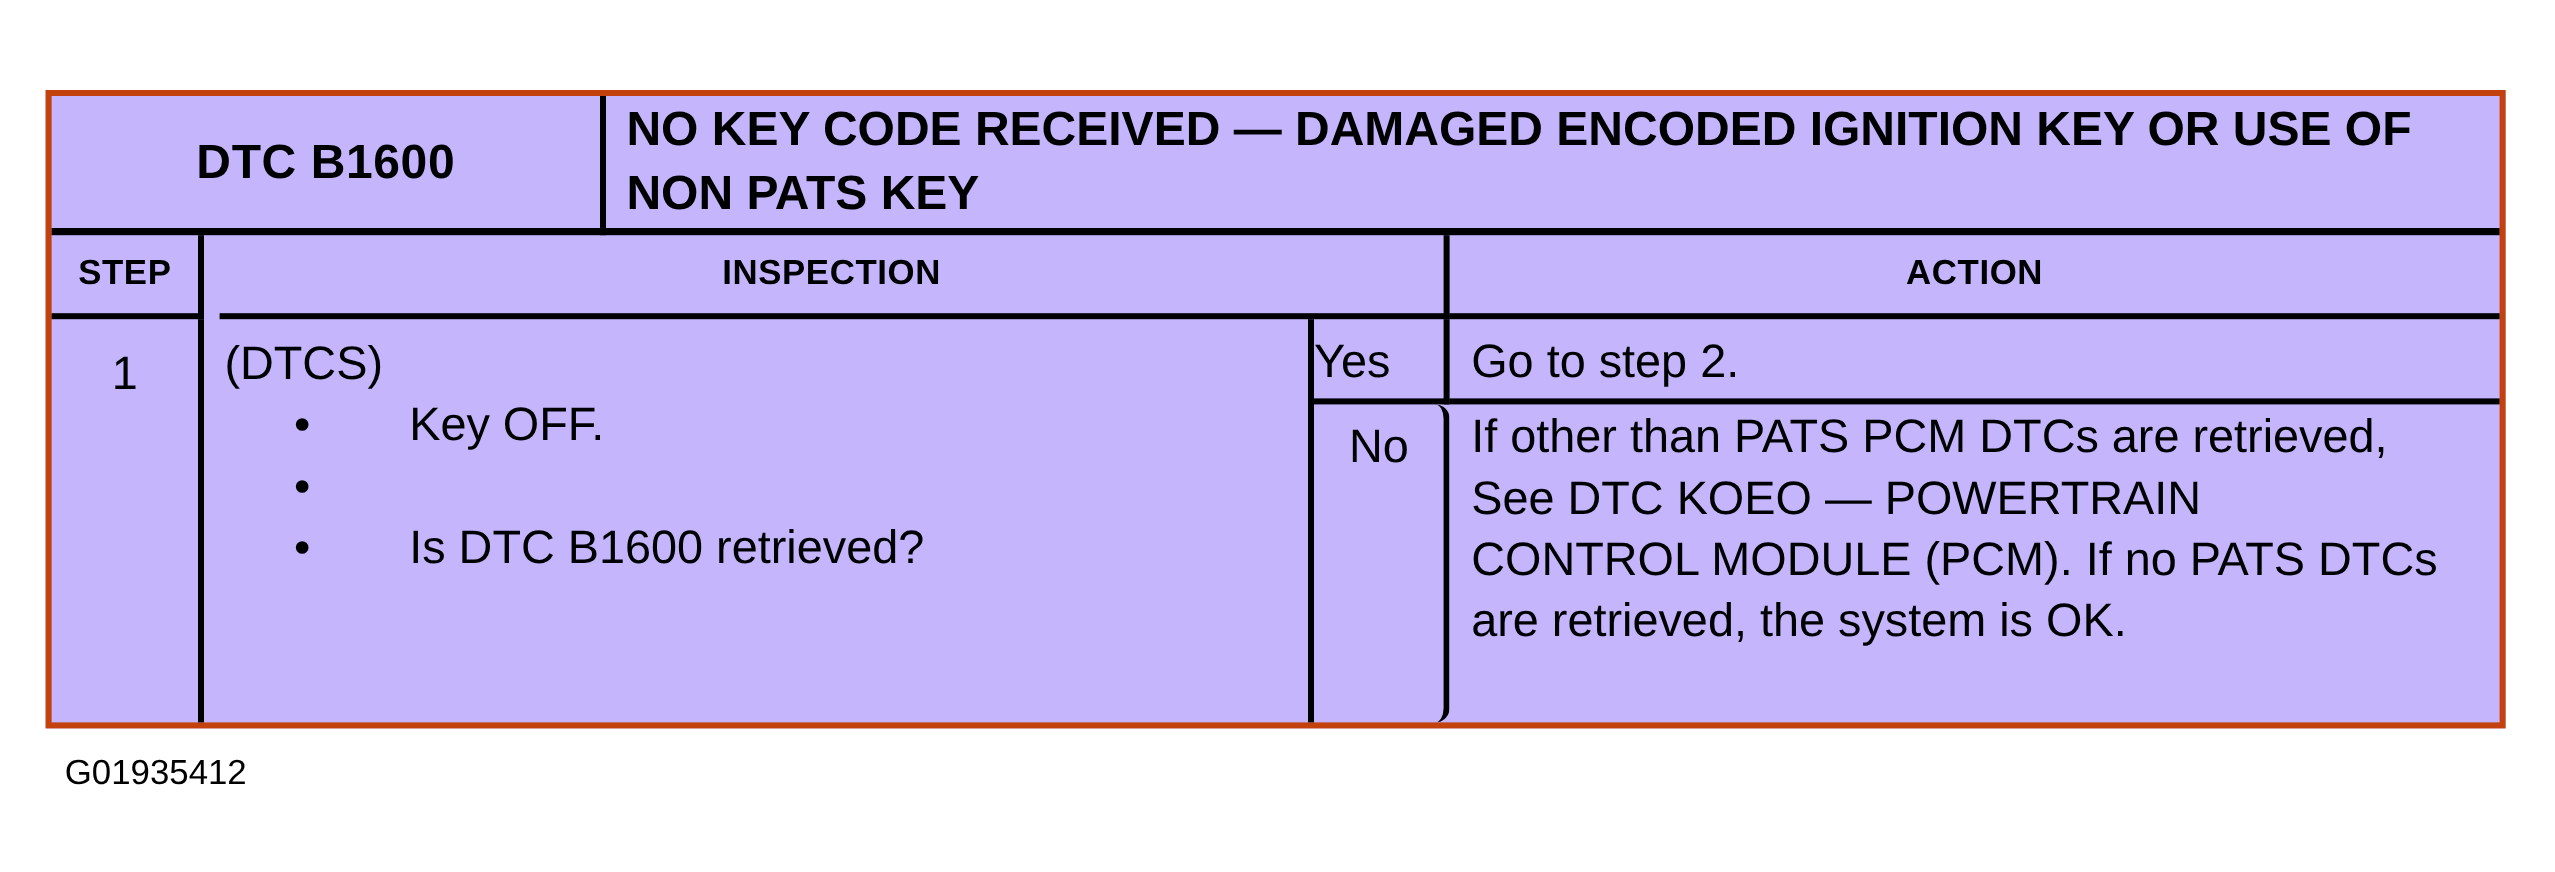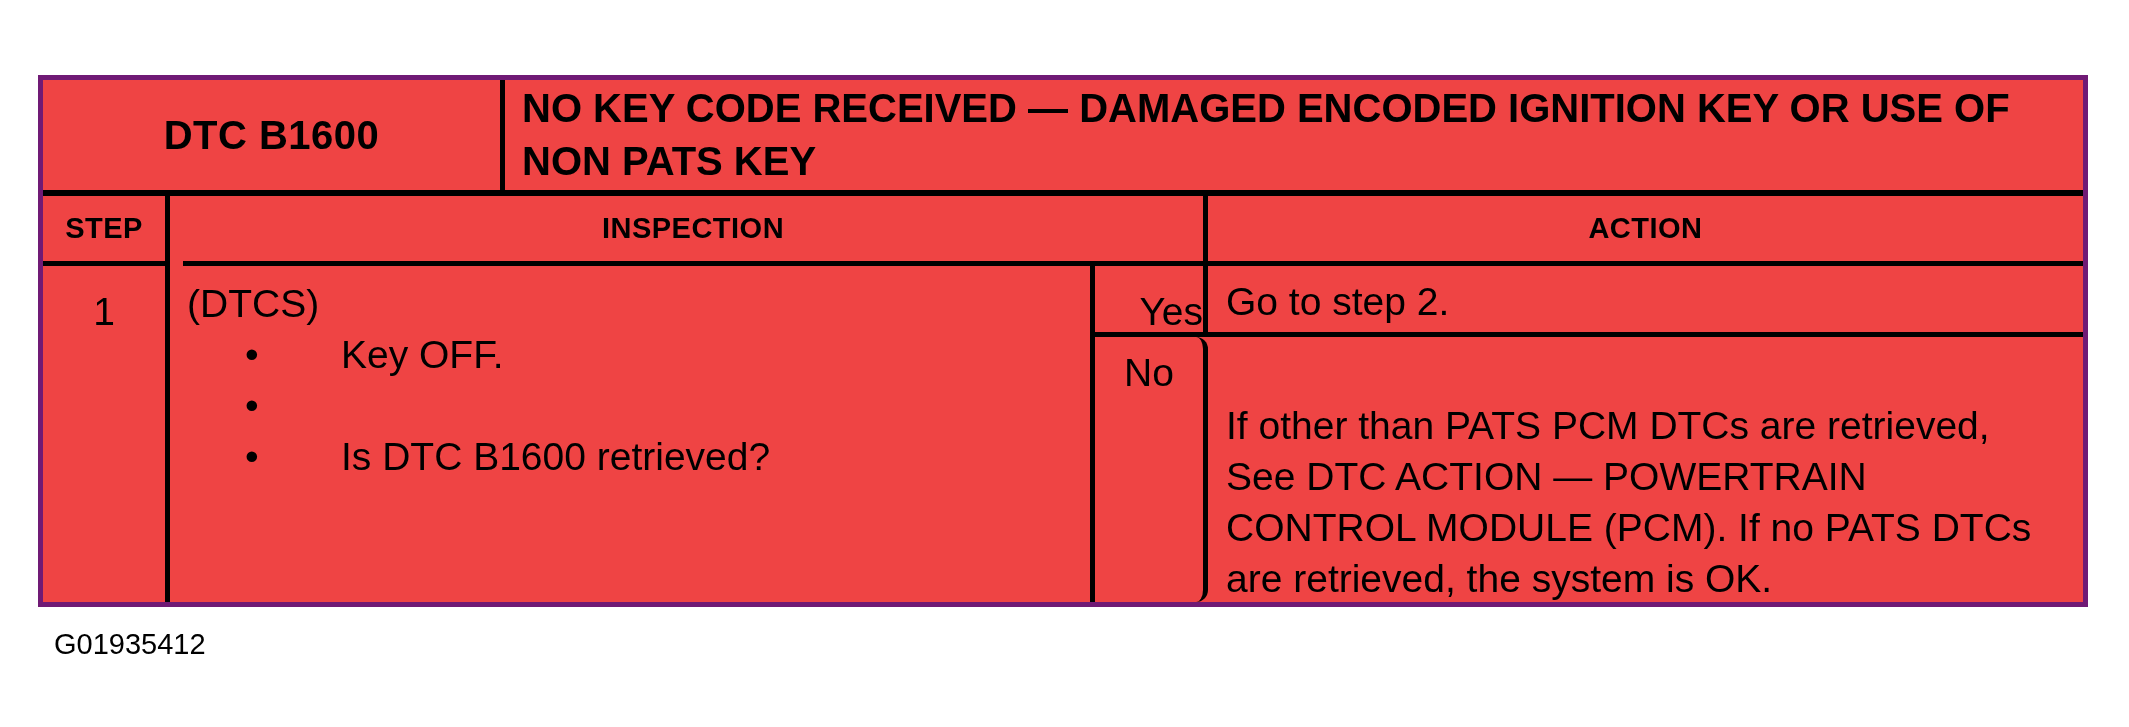--- a/index.html
+++ b/index.html
@@ -9,44 +9,44 @@
     font-family: "Liberation Sans", "DejaVu Sans", sans-serif;
     color: #000000;
     position: relative;
     overflow: hidden;
   }
   .canvas { position: absolute; inset: 0; background: #ffffff; }
 
   .dtc-table {
     position: absolute; left: 38px; top: 75px;
     width: 2040px; height: 522px;
-    border: 5px solid #701a75;
+    border: 5px solid #c2410c;
     display: grid;
     grid-template-columns: 127px 335px 590px 113px 875px;
     grid-template-rows: 116px 70px 71px 265px;
-    background: #ef4444;
+    background: #c4b5fd;
     font-size: 39px;
     line-height: 51px;
   }
   .cell { box-sizing: border-box; overflow: hidden; }
   .br { border-right: 5px solid #000; }
   .bb { border-bottom: 5px solid #000; }
   .bb-thick { border-bottom: 6px solid #000; }
 
   .c-dtc     { grid-area: 1 / 1 / 2 / 3; display: flex; align-items: center; justify-content: center; }
   .c-title   { grid-area: 1 / 3 / 2 / 6; display: flex; flex-direction: column; justify-content: center; padding-left: 17px; }
   .c-h-step  { grid-area: 2 / 1 / 3 / 2; }
   .c-h-insp  { grid-area: 2 / 2 / 3 / 5; margin-left: 13px; }
   .c-h-act   { grid-area: 2 / 5 / 3 / 6; }
   .c-step    { grid-area: 3 / 1 / 5 / 2; text-align: center; padding-top: 20px; }
   .c-insp    { grid-area: 3 / 2 / 5 / 4; padding: 12px 10px 0 17px; }
-  .c-yes     { grid-area: 3 / 4 / 4 / 5; text-align: right; padding-top: 20px; }
+  .c-yes     { grid-area: 3 / 4 / 4 / 5; text-align: left; padding-top: 10px; }
   .c-act-yes { grid-area: 3 / 5 / 4 / 6; padding: 10px 8px 0 18px; }
   .c-no      { grid-area: 4 / 4 / 5 / 5; text-align: center; padding-top: 10px; border-radius: 12px; }
-  .c-act-no  { grid-area: 4 / 5 / 5 / 6; padding: 28px 8px 0 18px; margin-top: 35px; }
+  .c-act-no  { grid-area: 4 / 5 / 5 / 6; padding: 2px 8px 0 18px; }
 
   .hdr-cell { display: flex; align-items: center; justify-content: center; }
   .hdr { font-weight: bold; font-size: 29px; letter-spacing: 0.5px; }
   .dtc-code { font-weight: bold; font-size: 40px; letter-spacing: 0.5px; }
   .title-line { font-weight: bold; font-size: 40px; line-height: 53px; white-space: nowrap; letter-spacing: 0px; }
 
   .insp-line { white-space: nowrap; }
   ul.bullets { list-style: none; margin: 0; padding: 0; }
   ul.bullets li { display: flex; white-space: nowrap; }
   .bullet-glyph { flex: none; margin-left: 58px; width: 96px; }
@@ -110,21 +110,21 @@
     </div>
     <div class="cell c-act-yes bb">
       <div class="action-line">Go to step 2.</div>
     </div>
 
     <div class="cell c-no br">
       <span>No</span>
     </div>
     <div class="cell c-act-no">
       <div class="action-line">If other than PATS PCM DTCs are retrieved,</div>
-      <div class="action-line">See DTC ACTION — POWERTRAIN</div>
+      <div class="action-line">See DTC KOEO — POWERTRAIN</div>
       <div class="action-line">CONTROL MODULE (PCM). If no PATS DTCs</div>
       <div class="action-line">are retrieved, the system is OK.</div>
     </div>
 
   </div>
 
   <div class="figure-id">G01935412</div>
 
 </div>
 

